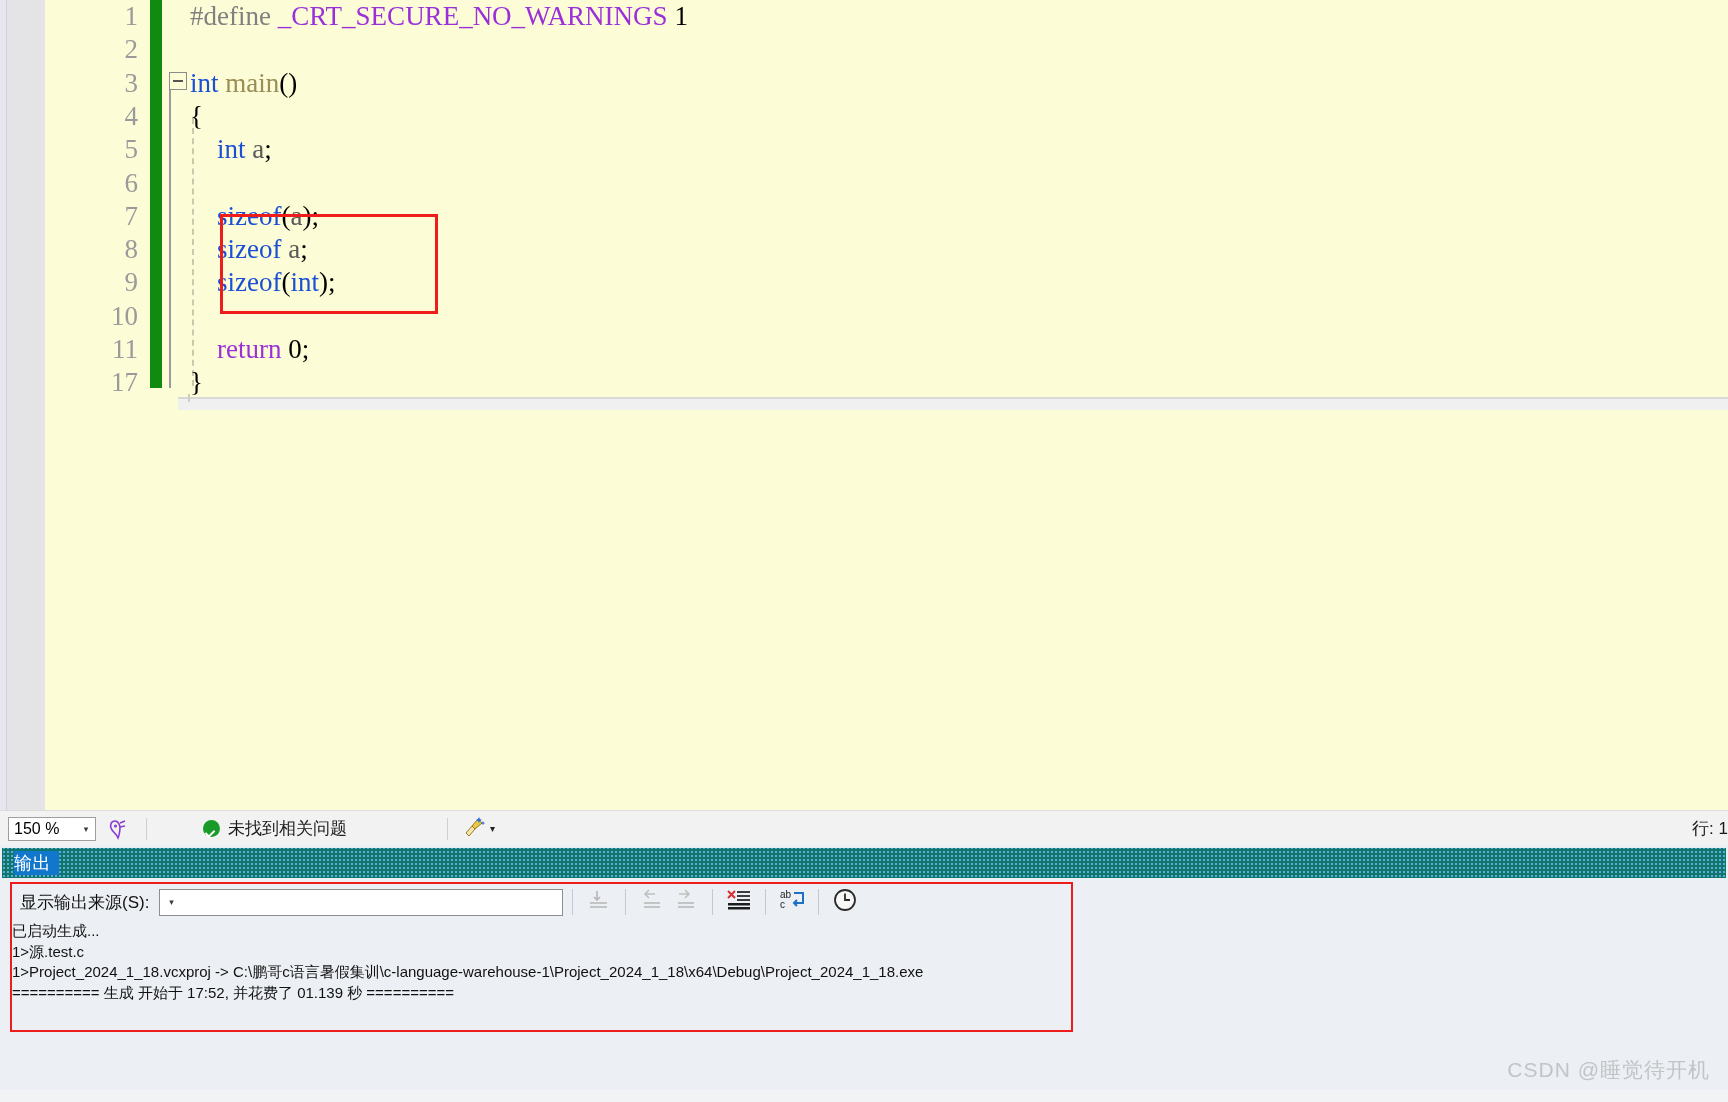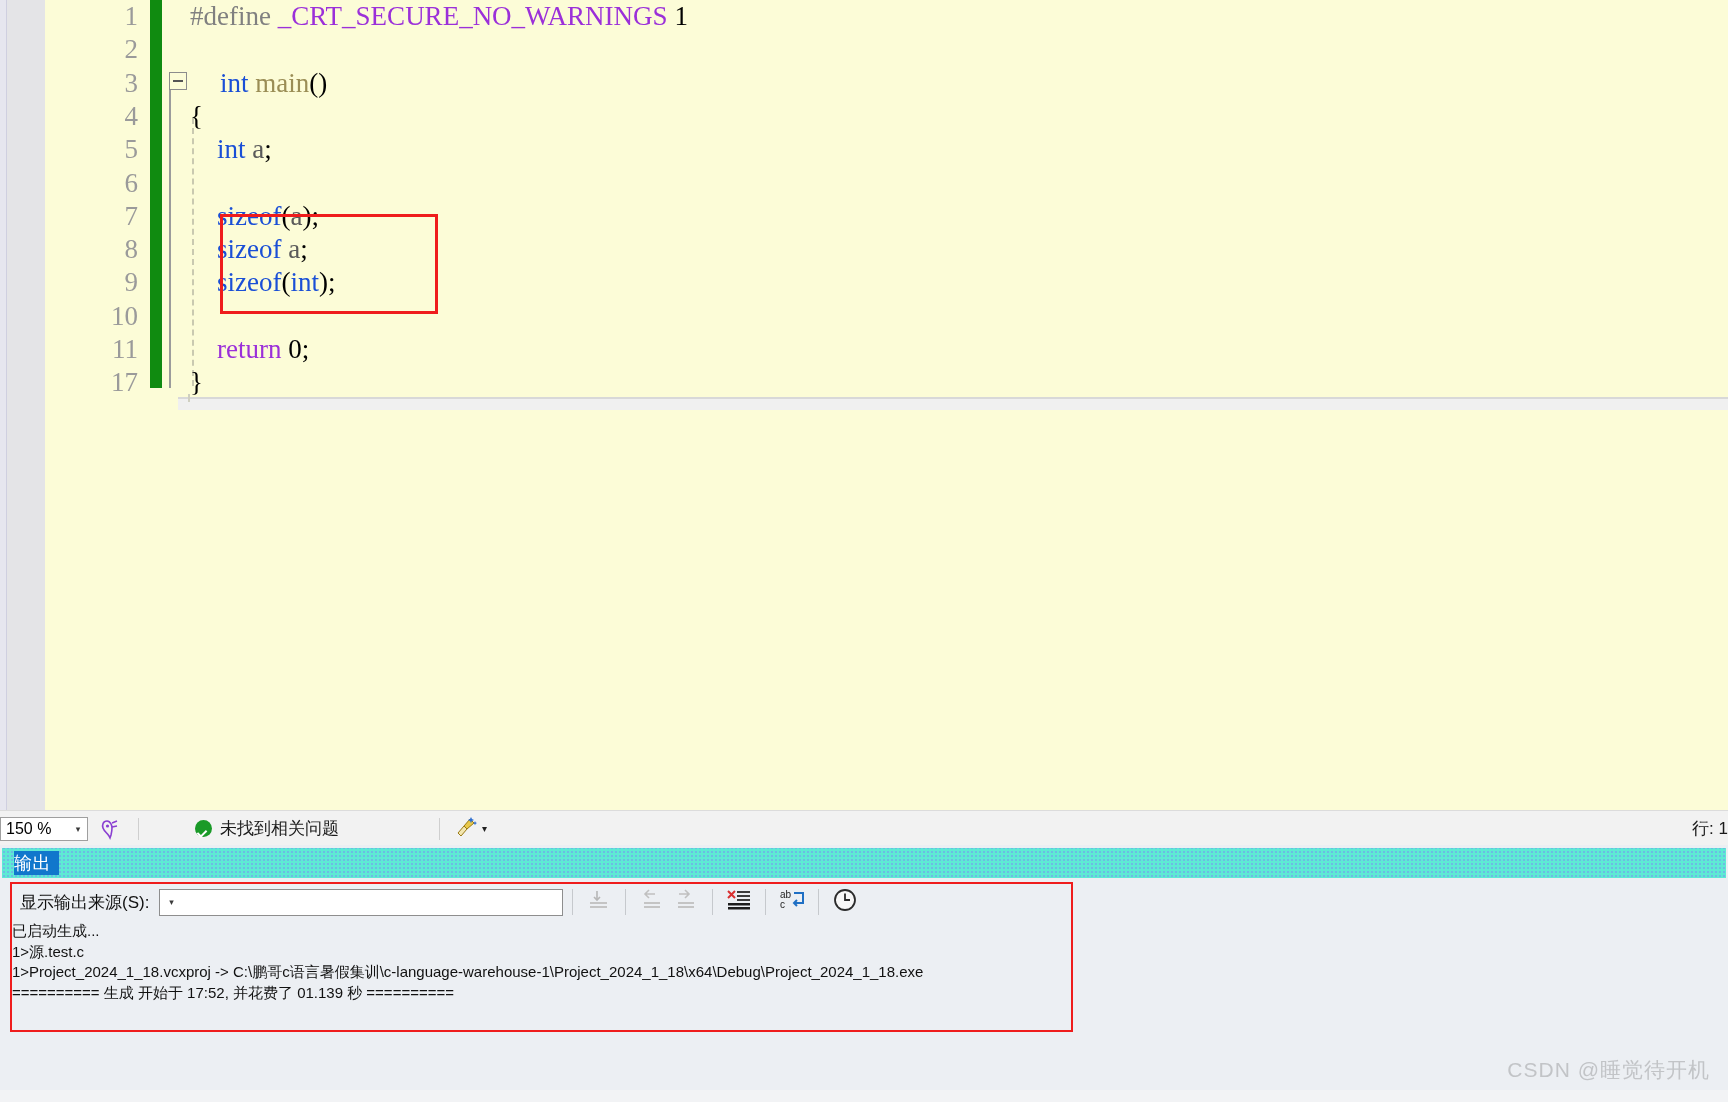--- a/index.html
+++ b/index.html
@@ -66,21 +66,21 @@
   .hdiv2{position:absolute;left:178px;top:399px;width:1550px;height:11px;background:#f0f0f0;}
   .hdiv-tick{position:absolute;left:188px;top:394px;width:2px;height:8px;background:#cfcfc0;}
 
   
   .statusbar{
     position:absolute;left:0;top:810px;width:1728px;height:35px;
     background:#f2f2f2;border-top:1px solid #dcdcdc;
     display:flex;align-items:center;
   }
   .zoom-combo{
-    margin-left:0;width:88px;height:24px;background:#fff;border:1px solid #9f9f9f;
+    margin-left:8px;width:88px;height:24px;background:#fff;border:1px solid #9f9f9f;
     display:flex;align-items:center;box-sizing:border-box;
   }
   .zoom-val{flex:1;font-size:16px;color:#000;padding-left:5px;font-family:"Liberation Sans",sans-serif;}
   .zoom-arrow{width:18px;text-align:center;font-size:9px;color:#3a3a3a;}
   .icon-spell{margin-left:10px;width:26px;height:24px;position:relative;}
   .sep-v{width:1px;height:22px;background:#cfcfcf;margin:0 14px;}
   .issue-ok{
     margin-left:42px;display:flex;align-items:center;gap:8px;
   }
   .check-dot{
@@ -94,21 +94,21 @@
   .broom{margin-left:0;display:flex;align-items:center;gap:4px;}
   .caret-sm{font-size:10px;color:#222;}
   .status-right{
     margin-left:auto;font-size:17px;color:#1a1a1a;white-space:nowrap;overflow:hidden;
     width:36px;padding-right:0;
   }
 
   
   .output-pane{position:absolute;left:0;top:845px;width:1728px;height:257px;background:#eceff3;}
   .out-title{
-    position:absolute;left:2px;top:3px;width:1724px;height:30px;background:#5eead4;
+    position:absolute;left:2px;top:3px;width:1724px;height:30px;background:#0f766e;
     display:flex;align-items:center;
   }
   .out-title-text{
     color:#fff;font-size:18px;margin-left:12px;letter-spacing:.5px;
     background:#1177cc;padding-right:8px;z-index:2;
   }
   .out-title-dots{
     position:absolute;left:0;top:0;width:100%;height:100%;
     background-image:radial-gradient(#6fb4e6 0.8px, transparent 0.9px);
     background-size:4px 4px;background-position:0 6px;
@@ -177,21 +177,21 @@
         <div class="lineno" style="top: 369.3px;">17</div>
       </div>
     <div class="changebar"></div>
     <div class="vline"></div>
     <div class="collapse-box"></div>
     <div class="dashline"></div>
 
     <div class="codearea" id="codearea">
         <div class="cl" style="top: 3px; left: 28px;"><span class="k-pp">#define </span><span class="k-macro">_CRT_SECURE_NO_WARNINGS</span><span class="k-plain"> 1</span></div>
         <div class="cl" style="top: 36.3px; left: 28px;"></div>
-        <div class="cl" style="top: 69.6px; left: 28px; margin-left: 30px;"><span class="k-type">int</span><span class="k-plain"> </span><span class="k-fn">main</span><span class="k-plain">()</span></div>
+        <div class="cl" style="top: 69.6px; left: 28px;"><span class="k-type">int</span><span class="k-plain"> </span><span class="k-fn">main</span><span class="k-plain">()</span></div>
         <div class="cl" style="top: 102.9px; left: 28px;"><span class="k-plain">{</span></div>
         <div class="cl" style="top: 136.2px; left: 28px;"><span class="k-plain">    </span><span class="k-type">int</span><span class="k-plain"> </span><span class="k-var">a</span><span class="k-plain">;</span></div>
         <div class="cl" style="top: 169.5px; left: 28px;"></div>
         <div class="cl" style="top: 202.8px; left: 28px;"><span class="k-plain">    </span><span class="k-type">sizeof</span><span class="k-plain">(</span><span class="k-var">a</span><span class="k-plain">);</span></div>
         <div class="cl" style="top: 236.1px; left: 28px;"><span class="k-plain">    </span><span class="k-type">sizeof</span><span class="k-plain"> </span><span class="k-var">a</span><span class="k-plain">;</span></div>
         <div class="cl" style="top: 269.4px; left: 28px;"><span class="k-plain">    </span><span class="k-type">sizeof</span><span class="k-plain">(</span><span class="k-type">int</span><span class="k-plain">);</span></div>
         <div class="cl" style="top: 302.7px; left: 28px;"></div>
         <div class="cl" style="top: 336px; left: 28px;"><span class="k-plain">    </span><span class="k-kw">return</span><span class="k-plain"> 0;</span></div>
         <div class="cl" style="top: 369.3px; left: 28px;"><span class="k-plain">}</span></div>
       </div>

